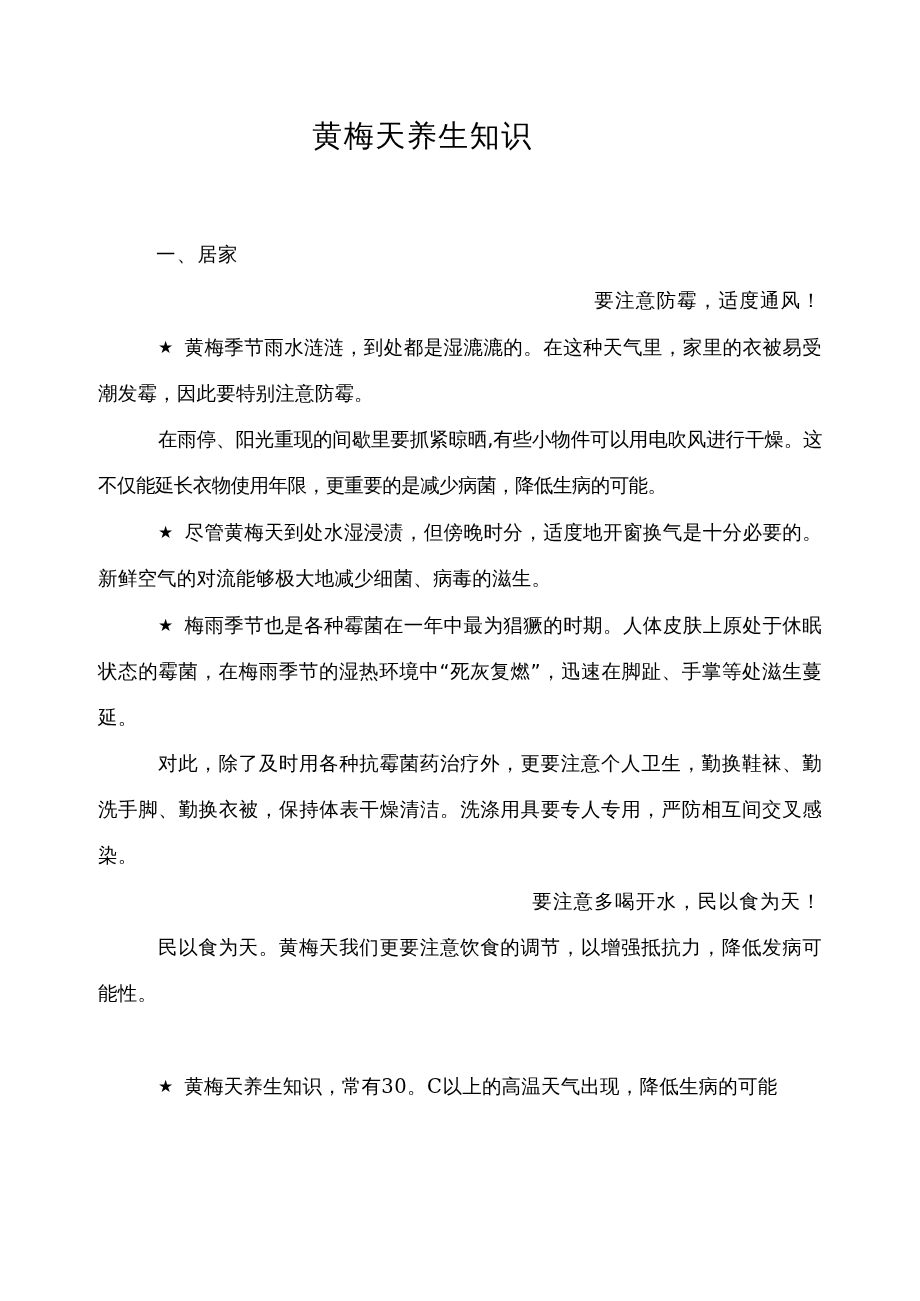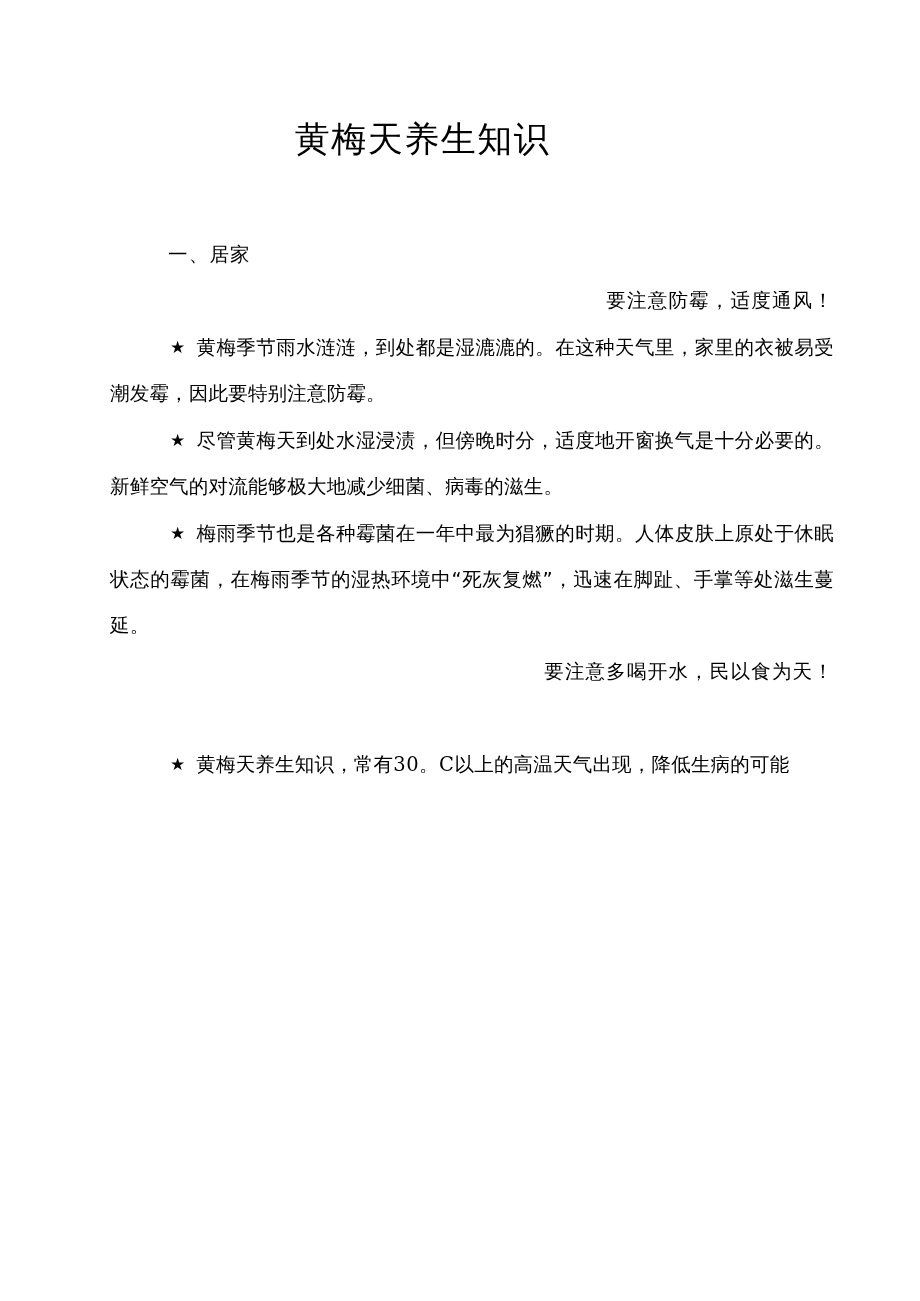--- a/index.html
+++ b/index.html
@@ -26,30 +26,30 @@
   }
 
   .doc-title {
     margin: 0;
     padding: 0;
     position: absolute;
     left: 0;
     top: 118px;
     width: 845px;
     text-align: center;
-    font-size: 35px;
+    font-size: 30px;
     font-weight: 400;
     letter-spacing: 1.5px;
     line-height: 1.2;
     font-family: "DejaVu Sans", "Liberation Sans", sans-serif;
   }
 
   .body-block {
     position: absolute;
-    left: 110px;
+    left: 98px;
     top: 232px;
     width: 724px;
   }
 
   p {
     margin: 0;
     padding: 0;
     font-size: 19.5px;
     line-height: 46px;
     text-align: justify;
@@ -113,33 +113,42 @@
   <div class="body-block">
 
     <p class="heading">一、居家</p>
 
     <p class="lead">要注意防霉，适度通风！</p>
 
     <p class="star-para">
       <span class="star">★</span><span>黄梅季节雨水涟涟，到处都是湿漉漉的。在这种天气里，家里的衣被易受潮发霉，因此要特别注意防霉。</span>
     </p>
 
+    <p class="para condensed">
+      <span>在雨停、阳光重现的间歇里要抓紧晾晒,有些小物件可以用电吹风进行干燥。这不仅能延长衣物使用年限，更重要的是减少病菌，降低生病的可能。</span>
+    </p>
 
     <p class="star-para">
       <span class="star">★</span><span>尽管黄梅天到处水湿浸渍，但傍晚时分，适度地开窗换气是十分必要的。新鲜空气的对流能够极大地减少细菌、病毒的滋生。</span>
     </p>
 
     <p class="star-para">
       <span class="star">★</span><span>梅雨季节也是各种霉菌在一年中最为猖獗的时期。人体皮肤上原处于休眠状态的霉菌，在梅雨季节的湿热环境中“死灰复燃”，迅速在脚趾、手掌等处滋生蔓延。</span>
     </p>
 
+    <p class="para">
+      <span>对此，除了及时用各种抗霉菌药治疗外，更要注意个人卫生，勤换鞋袜、勤洗手脚、勤换衣被，保持体表干燥清洁。洗涤用具要专人专用，严防相互间交叉感染。</span>
+    </p>
 
 
     <p class="lead">要注意多喝开水，民以食为天！</p>
 
+    <p class="para">
+      <span>民以食为天。黄梅天我们更要注意饮食的调节，以增强抵抗力，降低发病可能性。</span>
+    </p>
 
     <div class="blank-line"></div>
 
     <p class="star-para">
       <span class="star">★</span><span>黄梅天养生知识，常有</span><span class="temp">30。C</span><span>以上的高温天气出现，降低生病的可能</span>
     </p>
 
   </div>
 </div>
 

